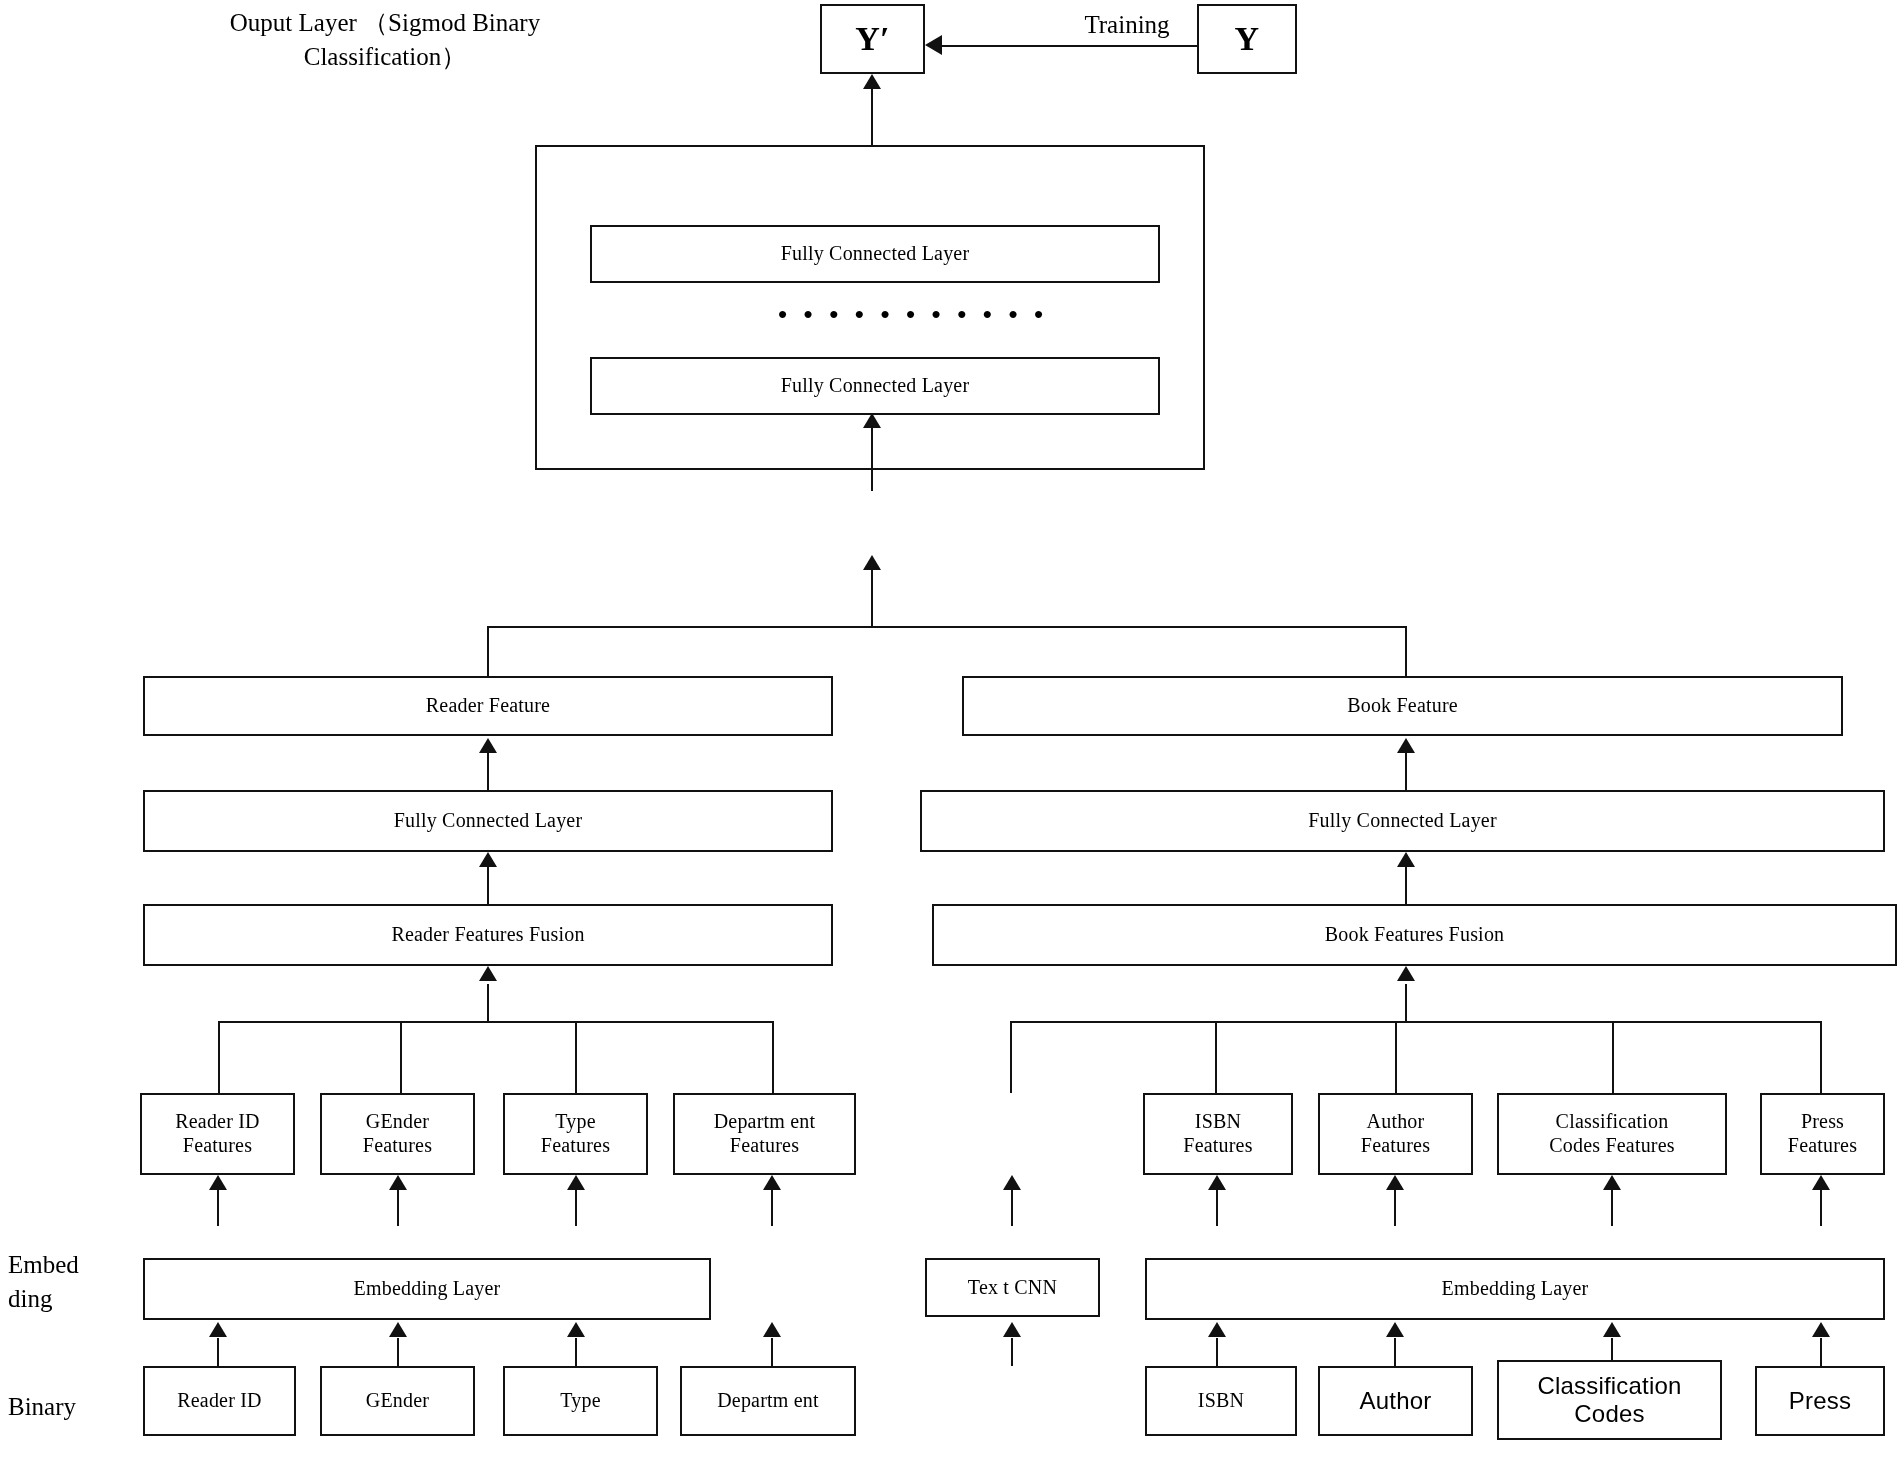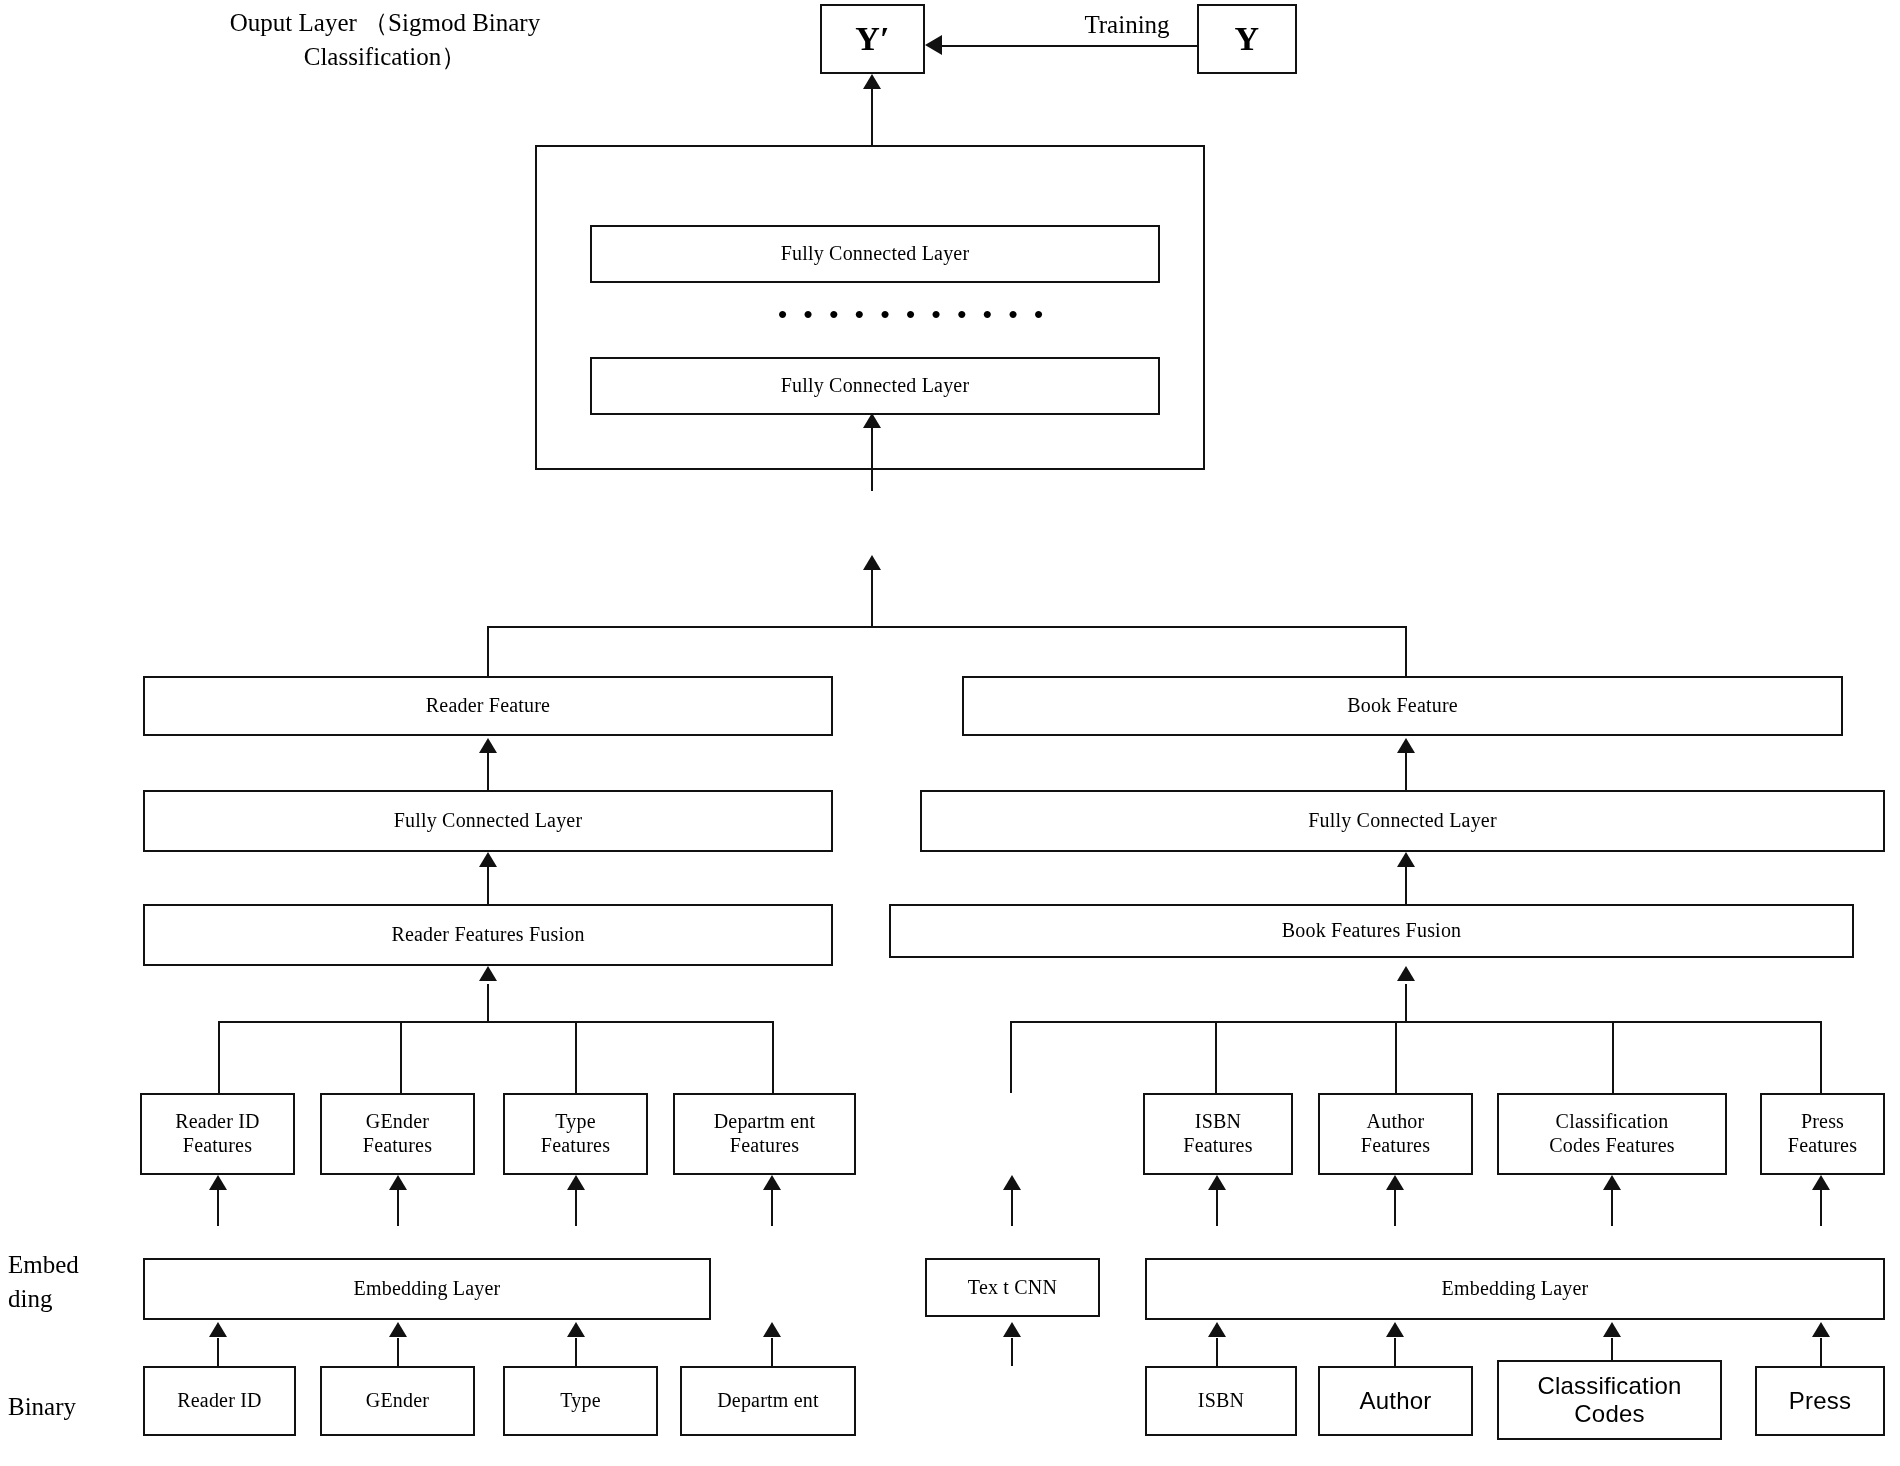--- a/index.html
+++ b/index.html
@@ -144,21 +144,21 @@
   <div class="box" style="left:920px; top:790px; width:965px; height:62px;">Fully Connected Layer</div>
 
   <div class="vline" style="left:487px; top:866px; height:38px;"></div>
   <div class="arrow-up" style="left:479px; top:852px;"></div>
 
   <div class="vline" style="left:1405px; top:866px; height:38px;"></div>
   <div class="arrow-up" style="left:1397px; top:852px;"></div>
 
   <div class="box" style="left:143px; top:904px; width:690px; height:62px;">Reader Features Fusion</div>
 
-  <div class="box" style="left:889px; top:904px; width:965px; height:54px;text-align:center;">Book Features Fusion</div>
+  <div class="box" style="left:932px; top:904px; width:965px; height:62px;text-align:center;">Book Features Fusion</div>
 
   <div class="vline" style="left:487px; top:984px; height:38px;"></div>
   <div class="arrow-up" style="left:479px; top:966px;"></div>
   <div class="hline" style="left:218px; top:1021px; width:555px;"></div>
   <div class="vline" style="left:218px; top:1021px; height:72px;"></div>
   <div class="vline" style="left:400px; top:1021px; height:72px;"></div>
   <div class="vline" style="left:575px; top:1021px; height:72px;"></div>
   <div class="vline" style="left:772px; top:1021px; height:72px;"></div>
 
   <div class="vline" style="left:1405px; top:984px; height:38px;"></div>

